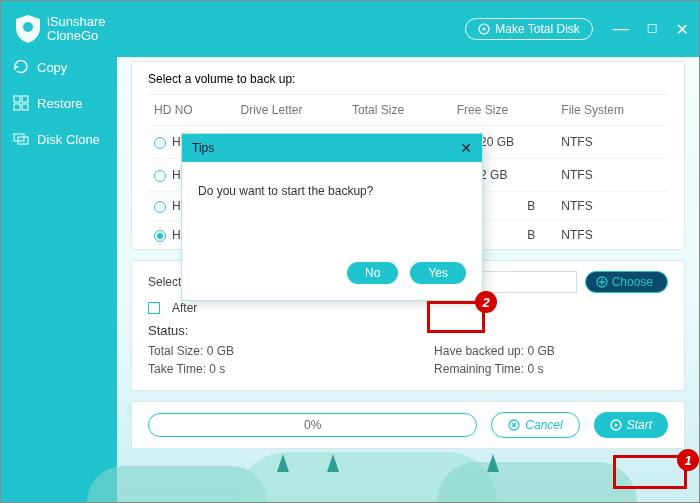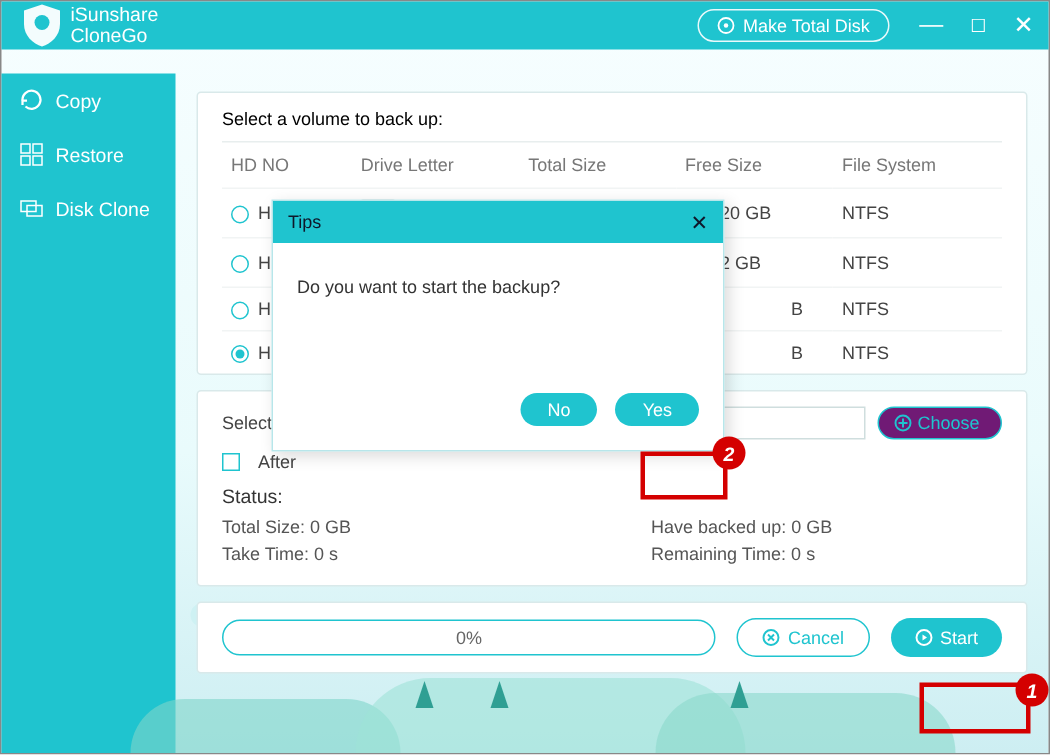--- a/index.html
+++ b/index.html
@@ -1,19 +1,19 @@
 <!DOCTYPE html>
 <html><head>
 <meta charset="utf-8">
 <style>
   * { box-sizing: border-box; margin: 0; padding: 0; font-family: "Segoe UI", Arial, sans-serif; }
   body { width: 700px; height: 503px; overflow: hidden; position: relative; background: #fff; }
   .window { width: 700px; height: 503px; border: 1px solid #888; position: relative; background: linear-gradient(#f7feff 0%, #e9fbfc 60%, #cdeef2 100%); }
   
-  .titlebar { height: 32px; background: #1fc4cf; display: flex; align-items: center; color: #fff; padding: 0 10px; position: relative; }
+  .titlebar { height: 56px; background: #1fc4cf; display: flex; align-items: center; color: #fff; padding: 0 10px; position: relative; }
   .logo-block { display: flex; align-items: center; gap: 6px; padding-left: 4px; }
   .logo-block svg { flex: 0 0 auto; }
   .logo-text { font-size: 13px; line-height: 14px; font-weight: 500; }
   .boot-btn { margin-left: auto; border: 1px solid rgba(255,255,255,0.9); color: #fff; padding: 3px 12px; border-radius: 12px; font-size: 12px; display: flex; align-items: center; gap: 5px; cursor: pointer; }
   .winctrl { display: flex; gap: 18px; margin-left: 20px; font-size: 16px; align-items: center; }
   .winctrl span { cursor: pointer; color: #fff; }
   
   .sidebar { position: absolute; left: 0; top: 48px; bottom: 0; width: 116px; background: #1fc4cf; color: #fff; }
   .side-item { display: flex; align-items: center; gap: 8px; padding: 10px 12px; font-size: 13px; cursor: pointer; }
   .side-item svg { flex: 0 0 auto; }
@@ -34,28 +34,28 @@
   table.vols th { text-align: left; font-weight: 400; color: #777; padding: 8px 6px; font-size: 12px; }
   table.vols td { padding: 7px 6px; border-top: 1px solid #f1f4f4; vertical-align: middle; }
   .radio { width: 12px; height: 12px; border: 1px solid #1fc4cf; border-radius: 50%; display: inline-block; vertical-align: middle; margin-right: 6px; position: relative; }
   .radio.on::after { content:""; position:absolute; left:2px; top:2px; width:6px; height:6px; background:#1fc4cf; border-radius:50%; }
   .drv-icon { display:inline-block; width:24px; height:18px; background: linear-gradient(#eee,#ccc); border:1px solid #aaa; border-radius:2px; vertical-align:middle; margin-right:6px; position:relative; }
   .drv-icon.win::after { content:""; position:absolute; left:5px; top:3px; width:10px; height:10px; background:#00a1f1; }
   
   .panel-mid { margin-top: 10px; padding: 10px 16px 12px 16px; font-size: 12px; color:#444; }
   .row { display:flex; align-items:center; gap:8px; margin-bottom:8px; }
   .path-input { flex:1; height:22px; border:1px solid #cfdede; padding:0 6px; font-size:12px; }
-  .choose-btn { border:1.5px solid #1fc4cf; color:#1fc4cf; background:#701a75; padding:3px 14px 3px 10px; border-radius:14px; font-size:12px; display:flex; align-items:center; gap:4px; cursor:pointer; }
+  .choose-btn { border:1.5px solid #1fc4cf; color:#1fc4cf; background:#0c4a6e; padding:3px 14px 3px 10px; border-radius:14px; font-size:12px; display:flex; align-items:center; gap:4px; cursor:pointer; }
   .chk { width:12px; height:12px; border:1px solid #1fc4cf; display:inline-block; vertical-align:middle; margin-right:4px; }
   .status-grid { display:flex; gap:60px; margin-top:4px; font-size:12px; color:#555; }
   .status-grid div { line-height:18px; }
   
   .panel-bot { margin-top: 10px; padding: 10px 16px; display:flex; align-items:center; gap:14px; }
   .progress { flex:1; height:24px; border:1.5px solid #1fc4cf; border-radius:14px; position:relative; display:flex; align-items:center; justify-content:center; font-size:12px; color:#666; }
-  .pill-btn { height:26px; border-radius:14px; padding:0 16px; font-size:12px; display:flex; align-items:center; gap:5px; cursor:pointer; }
+  .pill-btn { height:26px; border-radius:14px; padding:0 16px; font-size:12px; display:flex; align-items:center; gap:5px; cursor:pointer;font-style:italic; }
   .pill-cancel { border:1.5px solid #1fc4cf; color:#1fc4cf; background:#fff; }
   .pill-start { background:#1fc4cf; color:#fff; border:none; }
   
   .modal { position:absolute; left:180px; top:132px; width:302px; background:#fff; border:1px solid #b7e6ea; box-shadow: 3px 3px 10px rgba(0,0,0,0.15); z-index:20; }
   .modal-head { background:#1fc4cf; color:#0f172a; font-size:12px; padding:6px 10px; display:flex; align-items:center; }
   .modal-head .mclose { margin-left:auto; cursor:pointer; font-size:14px; }
   .modal-body { padding:22px 16px 8px 16px; font-size:12px; color:#333; min-height:90px; }
   .modal-foot { display:flex; justify-content:flex-end; gap:12px; padding:10px 16px 16px 16px; }
   .mbtn { background:#1fc4cf; color:#fff; border:none; border-radius:13px; padding:4px 18px; font-size:12px; cursor:pointer; }
   

